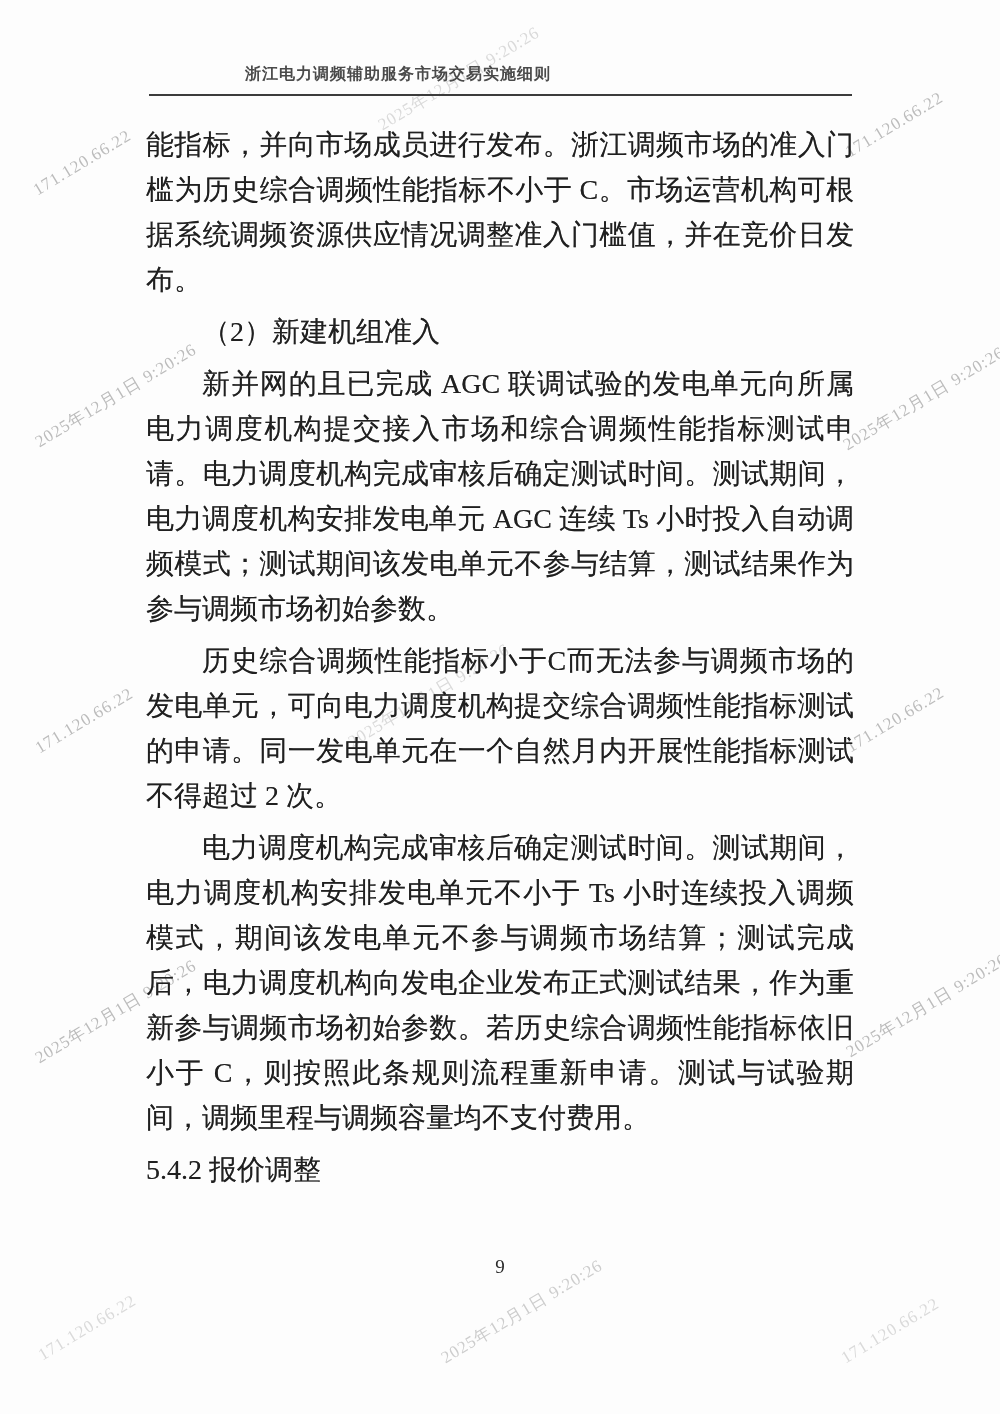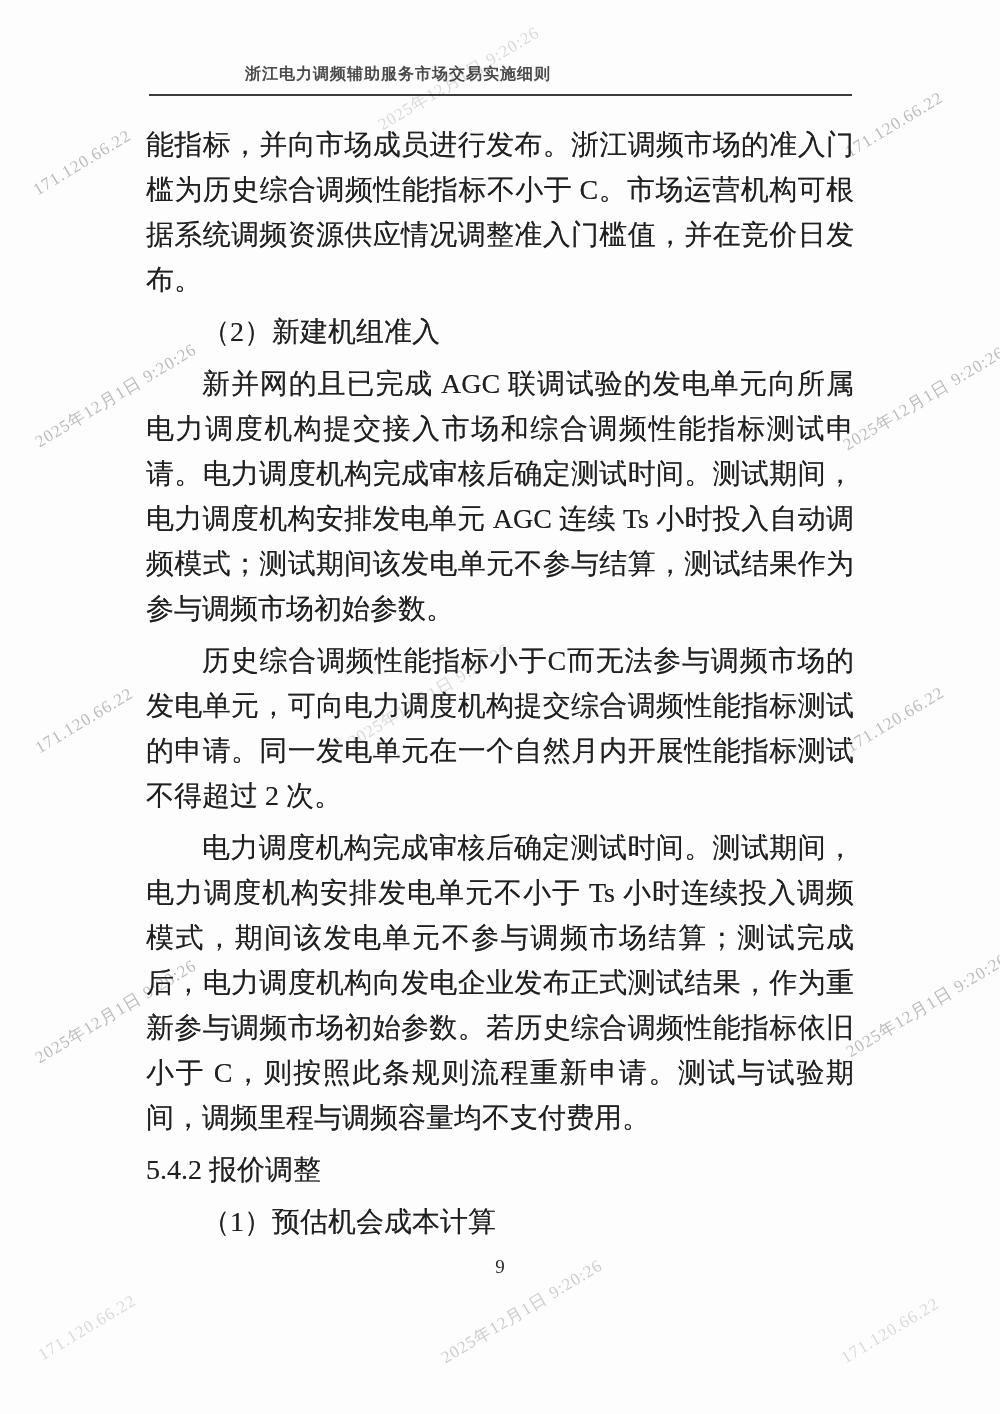--- a/index.html
+++ b/index.html
@@ -78,18 +78,17 @@
   <div class="doc-header">浙江电力调频辅助服务市场交易实施细则</div>
   <div class="header-rule"></div>
 
   <div class="doc-body">
     <p class="para--noindent">能指标，并向市场成员进行发布。浙江调频市场的准入门槛为历史综合调频性能指标不小于 C。市场运营机构可根据系统调频资源供应情况调整准入门槛值，并在竞价日发布。</p>
     <p class="para">（2）新建机组准入</p>
     <p class="para">新并网的且已完成 AGC 联调试验的发电单元向所属电力调度机构提交接入市场和综合调频性能指标测试申请。电力调度机构完成审核后确定测试时间。测试期间，电力调度机构安排发电单元 AGC 连续 Ts 小时投入自动调频模式；测试期间该发电单元不参与结算，测试结果作为参与调频市场初始参数。</p>
     <p class="para">历史综合调频性能指标小于C而无法参与调频市场的发电单元，可向电力调度机构提交综合调频性能指标测试的申请。同一发电单元在一个自然月内开展性能指标测试不得超过 2 次。</p>
     <p class="para">电力调度机构完成审核后确定测试时间。测试期间，电力调度机构安排发电单元不小于 Ts 小时连续投入调频模式，期间该发电单元不参与调频市场结算；测试完成后，电力调度机构向发电企业发布正式测试结果，作为重新参与调频市场初始参数。若历史综合调频性能指标依旧小于 C，则按照此条规则流程重新申请。测试与试验期间，调频里程与调频容量均不支付费用。</p>
     <p class="para--noindent section-heading">5.4.2 报价调整</p>
-    <p class="para">（1）预估机会成本计算</p>
   </div>
 
   <div class="page-number">9</div>
 
 </div>
 
 </body></html>

